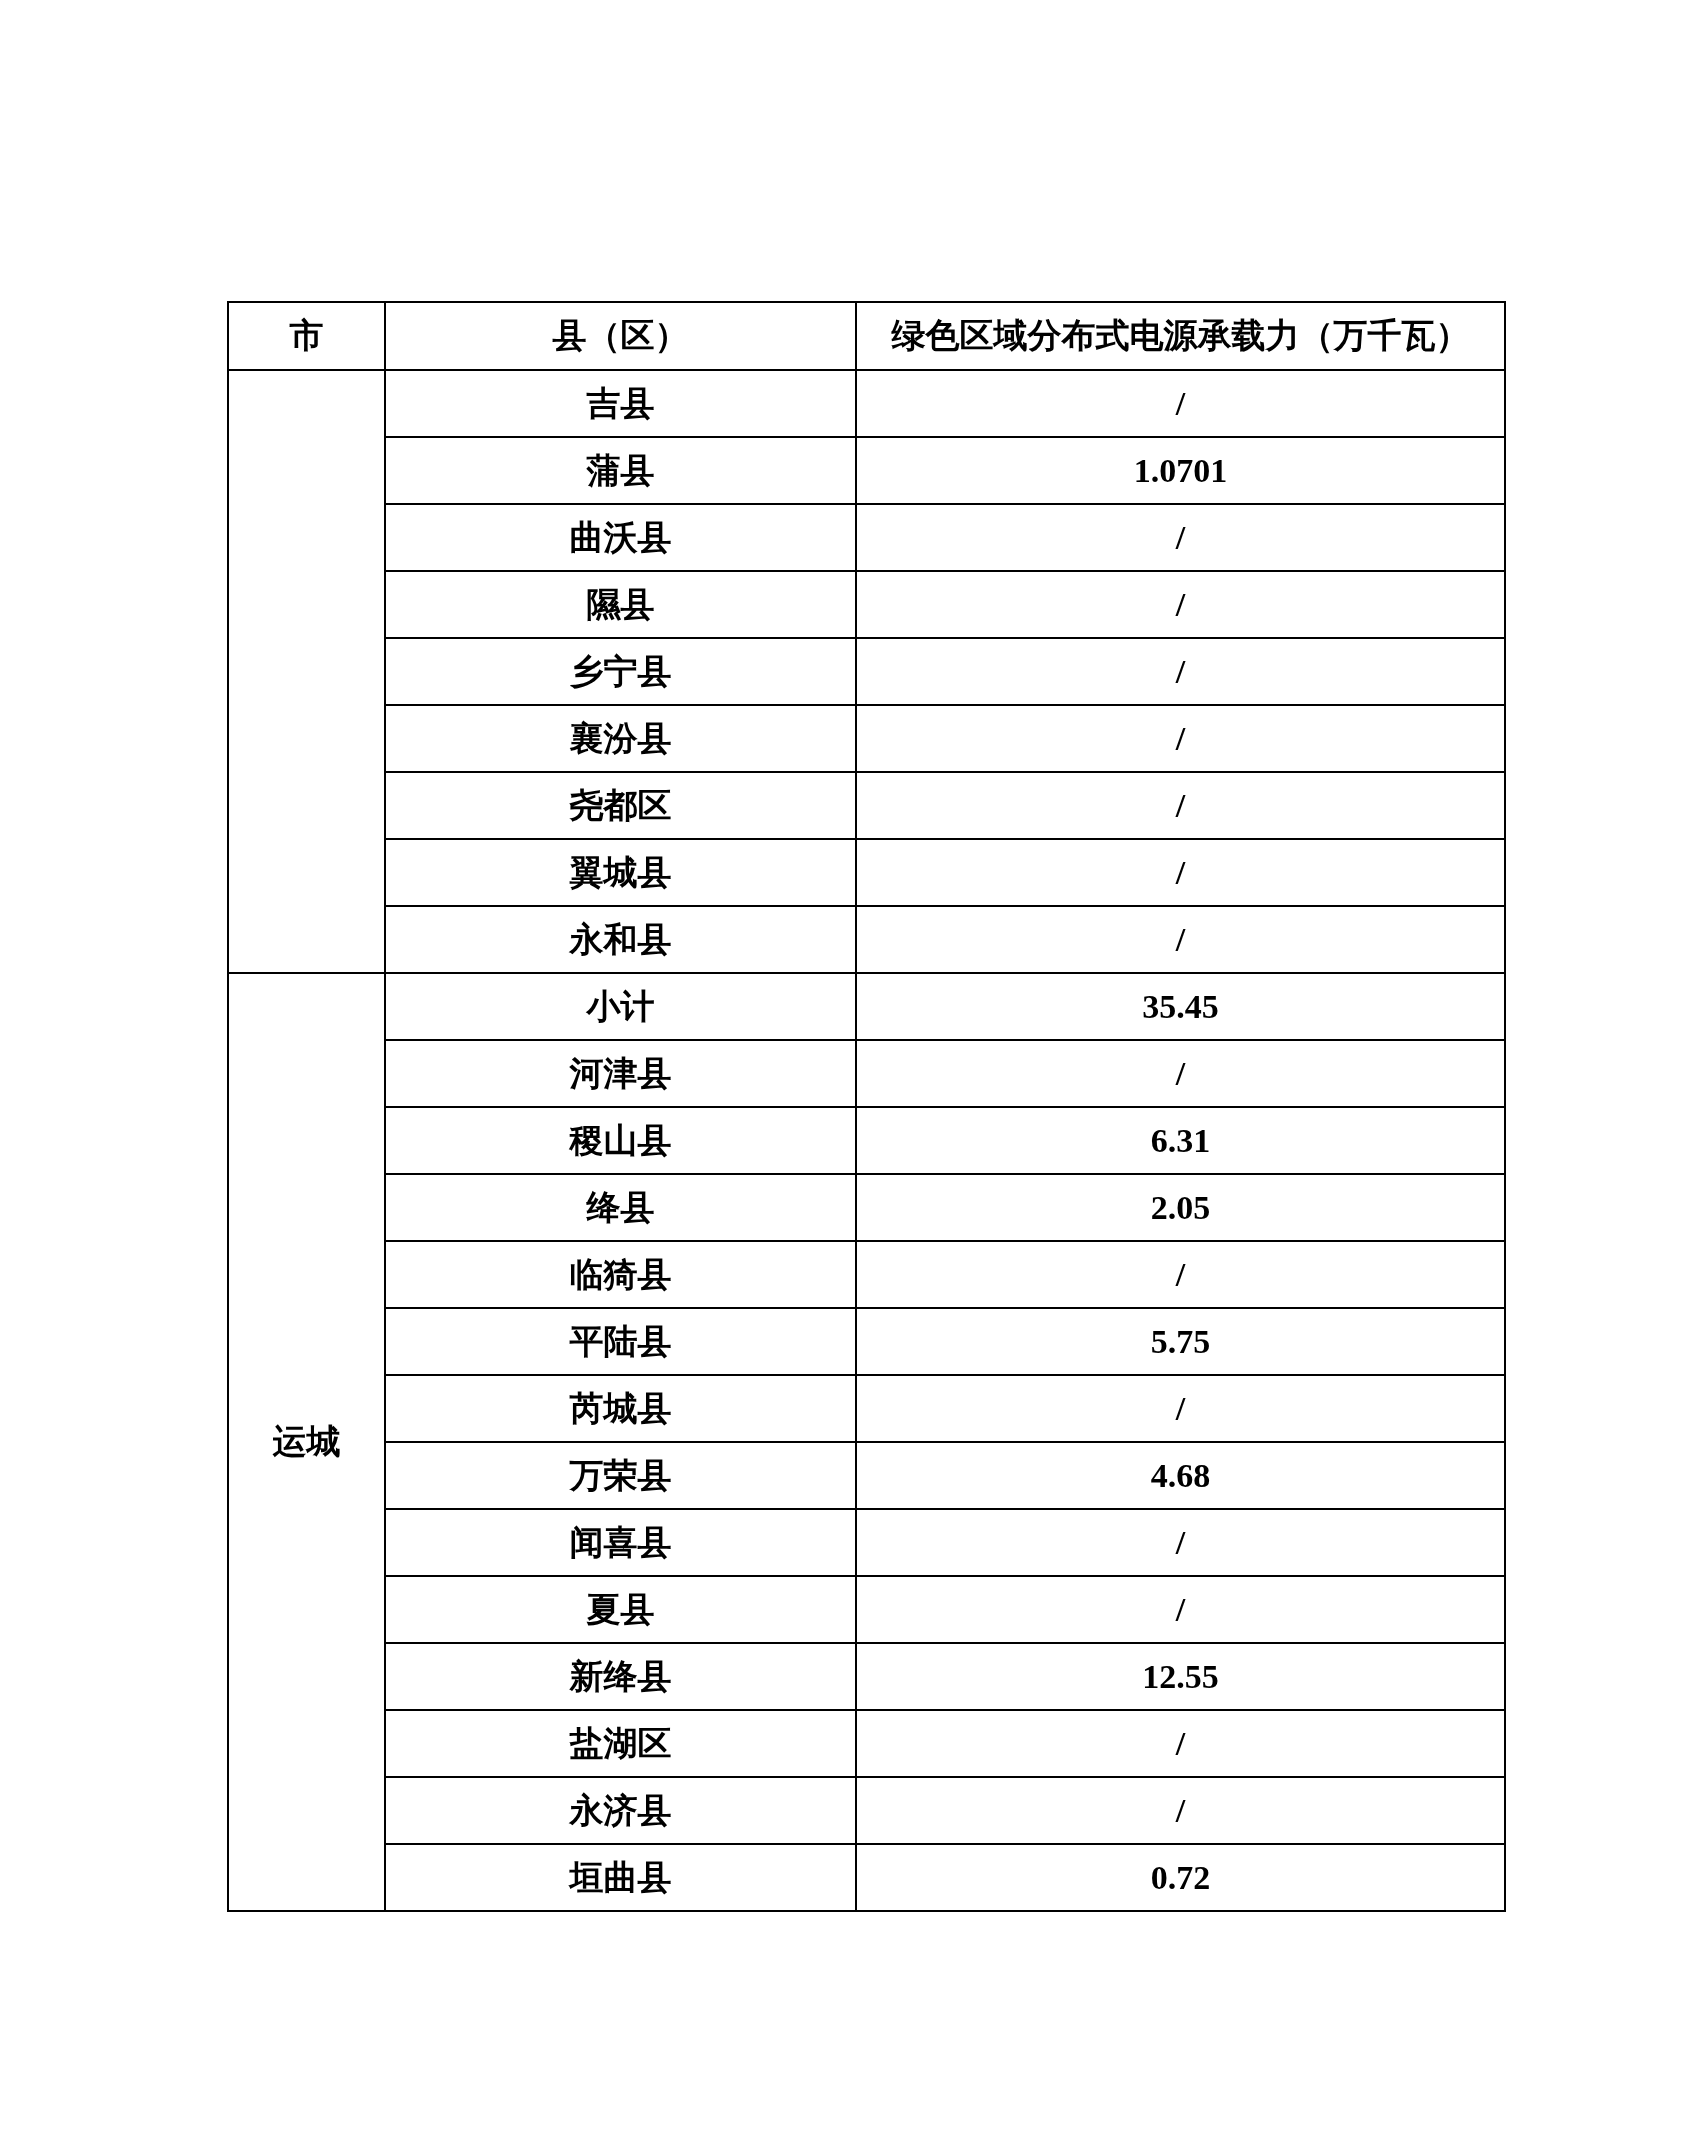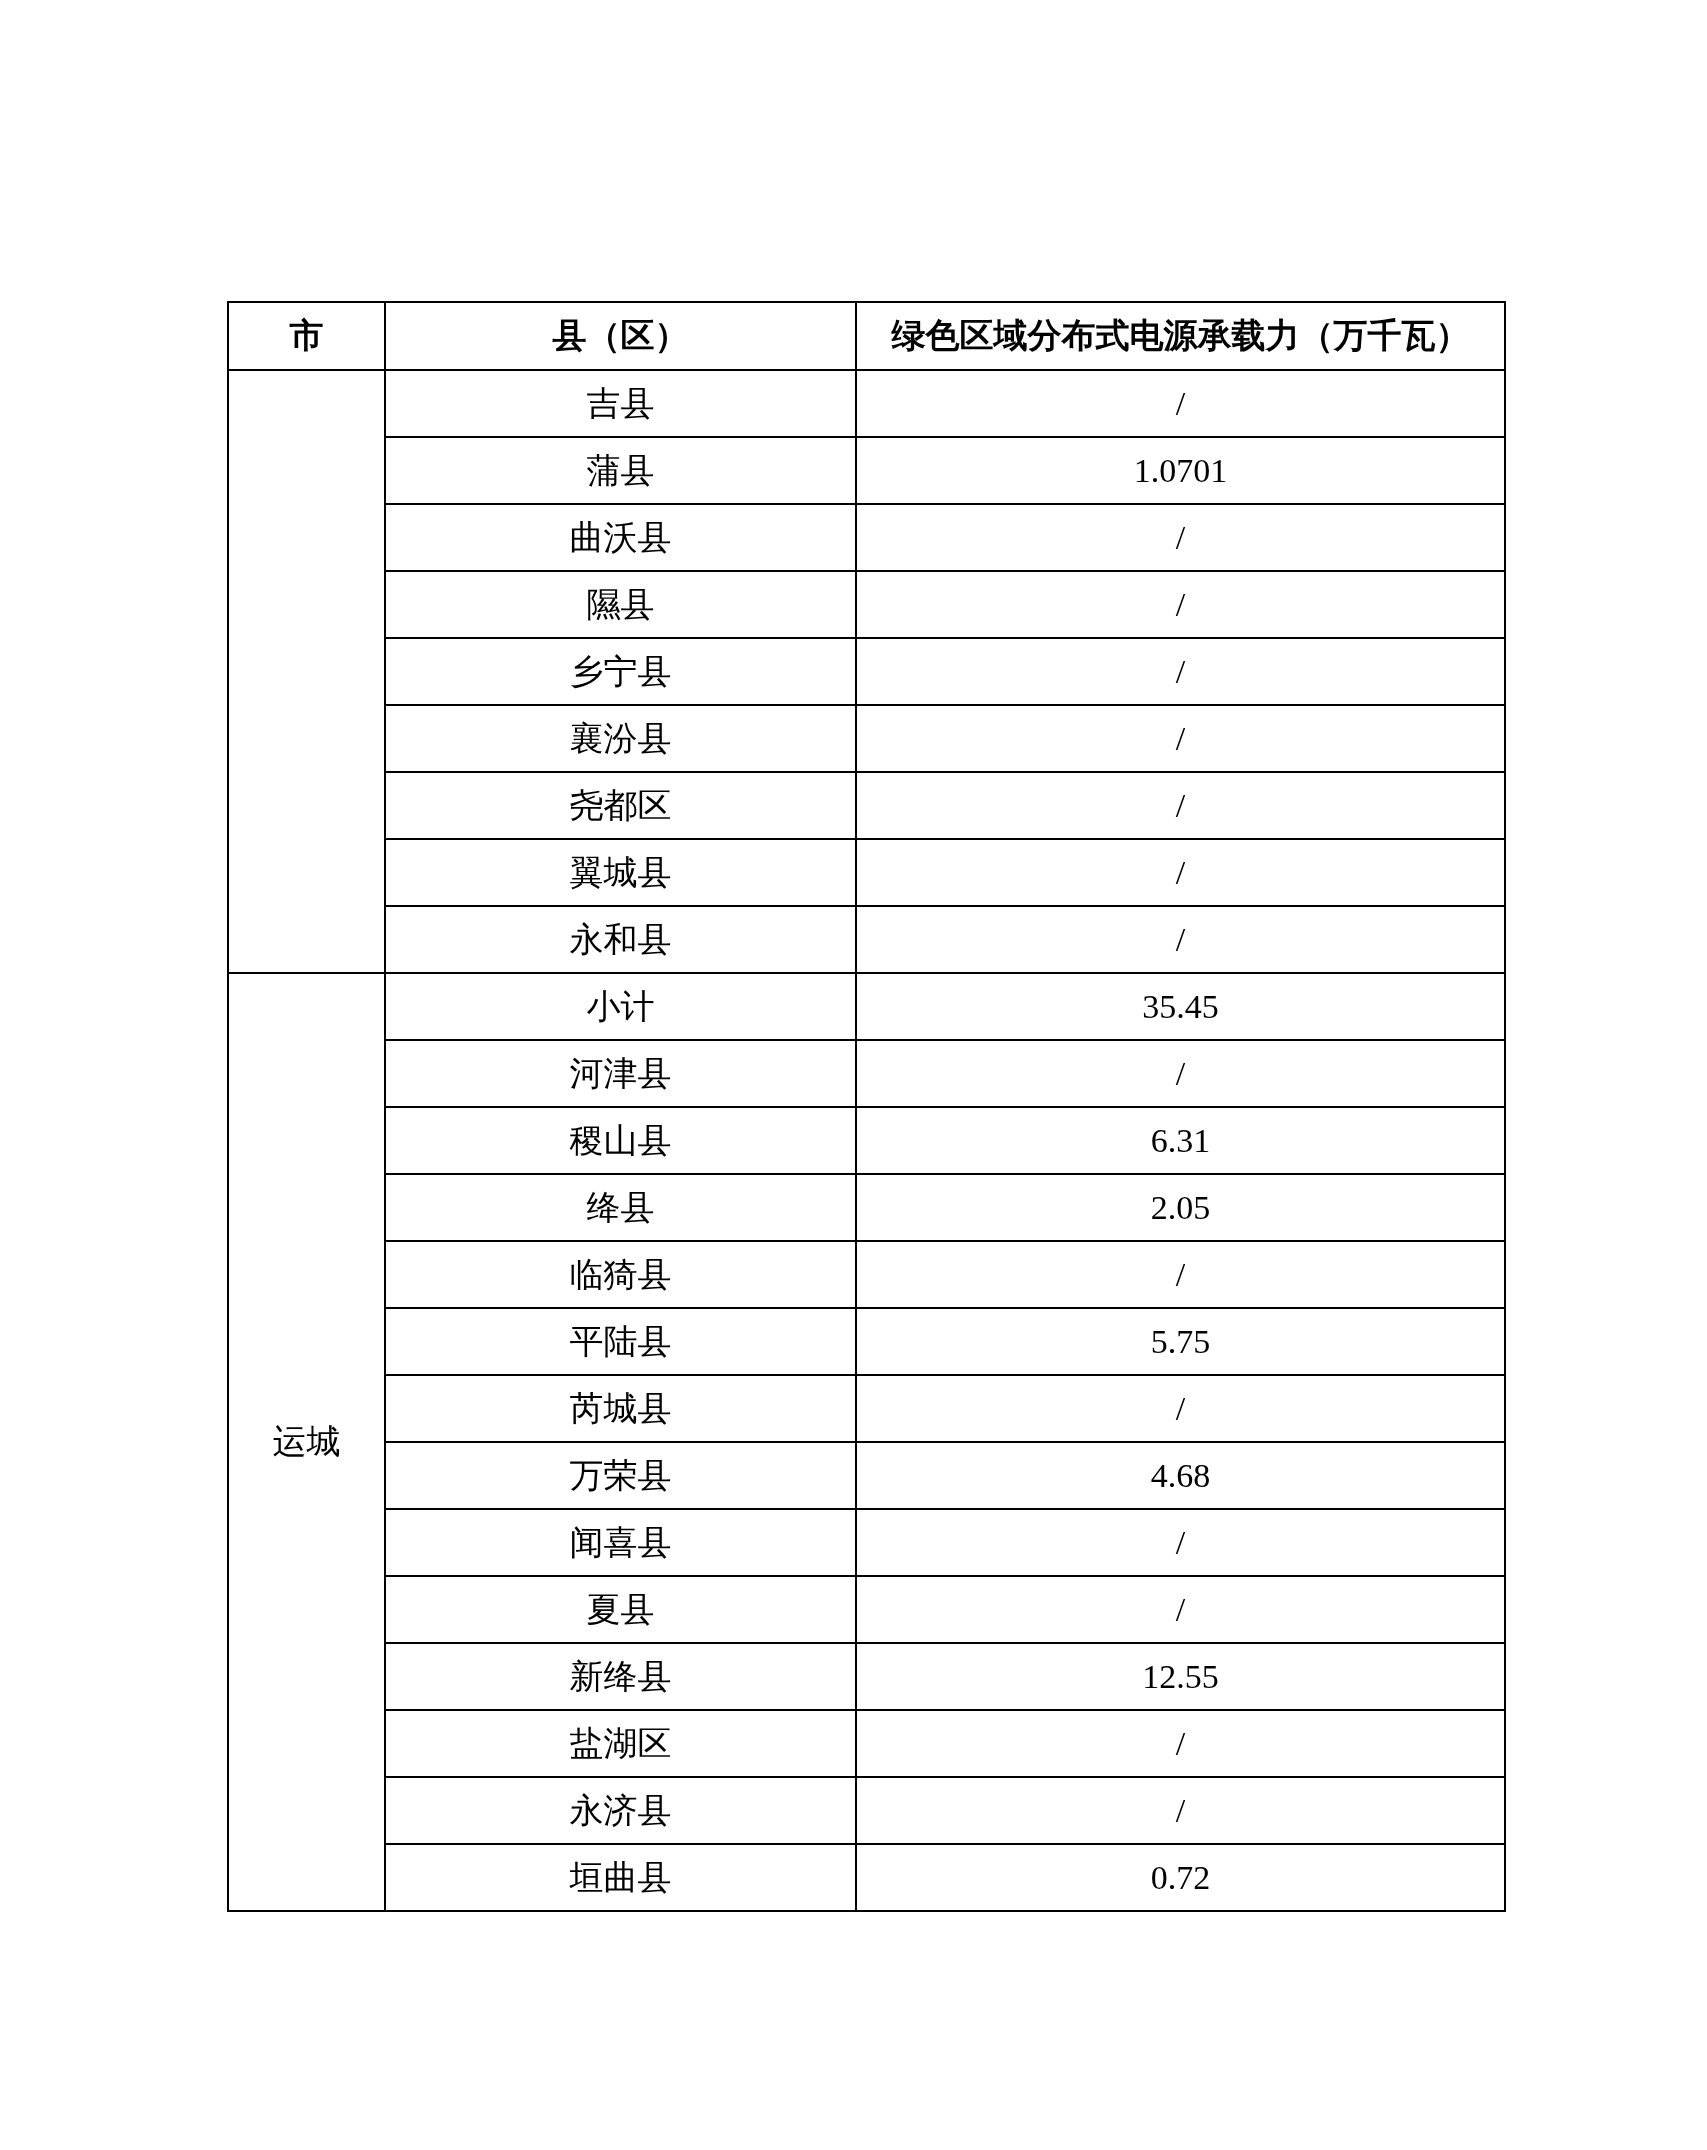--- a/index.html
+++ b/index.html
@@ -35,24 +35,24 @@
   }
   table.capacity {
     border: 2.6px solid #000000;
   }
   table.capacity thead th {
     height: 66px;
     font-weight: bold;
   }
   table.capacity tbody td {
     height: 65px;
-    font-weight: normal;
+    font-weight: bold;
   }
   table.capacity td.bold {
-    font-weight: normal;
+    font-weight: bold;
   }
 </style>
 </head>
 <body>
 
 <div class="page">
   <table class="capacity">
     <colgroup>
       <col style="width:157px">
       <col style="width:471px">

